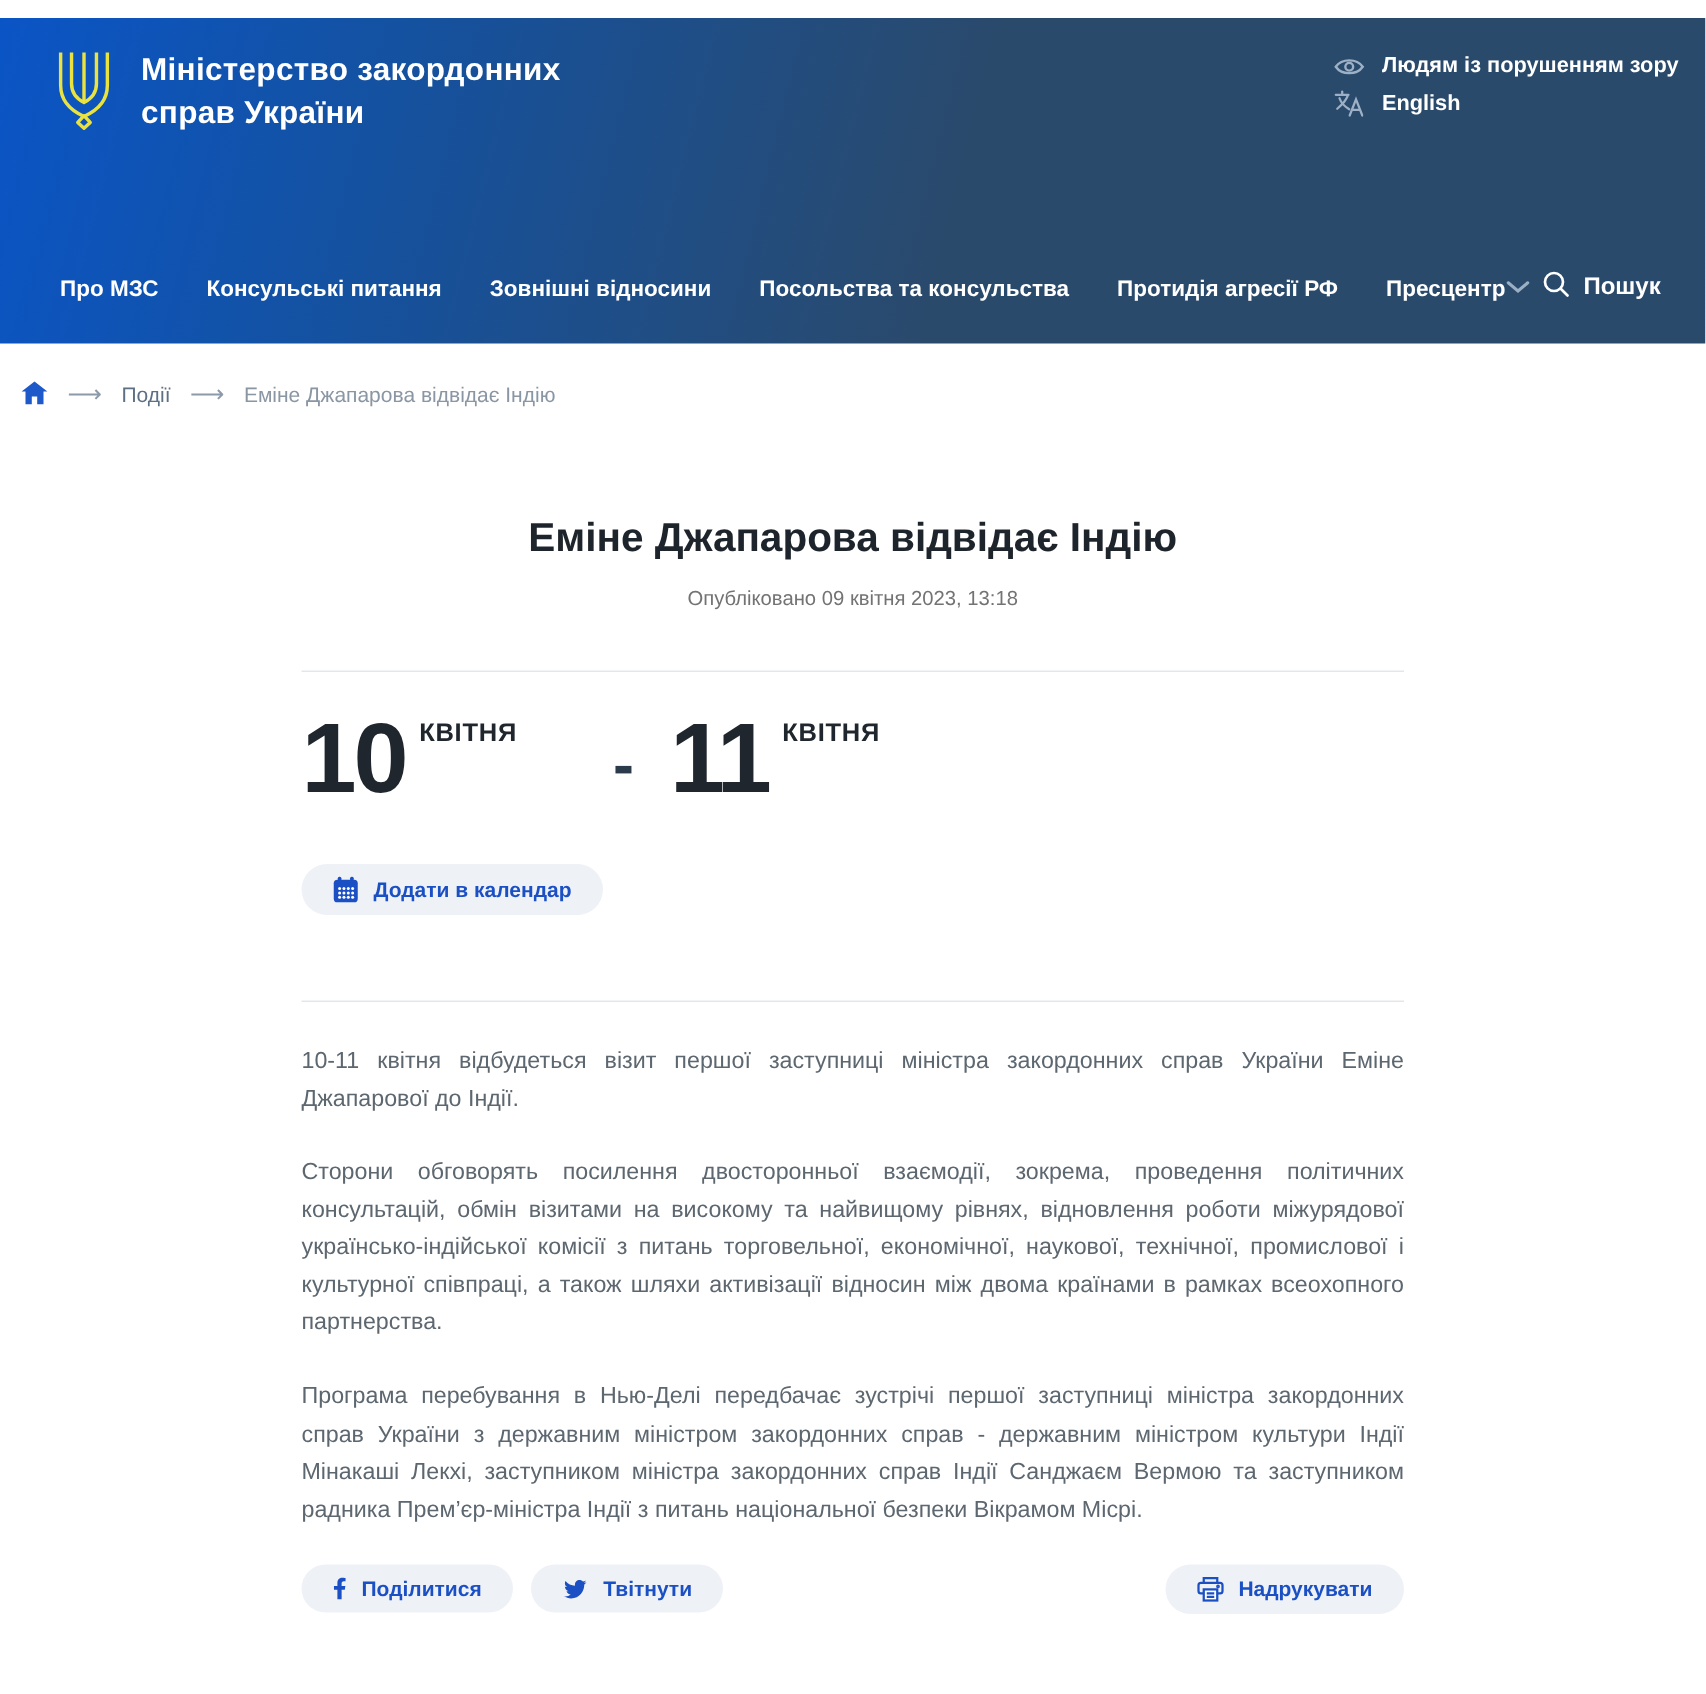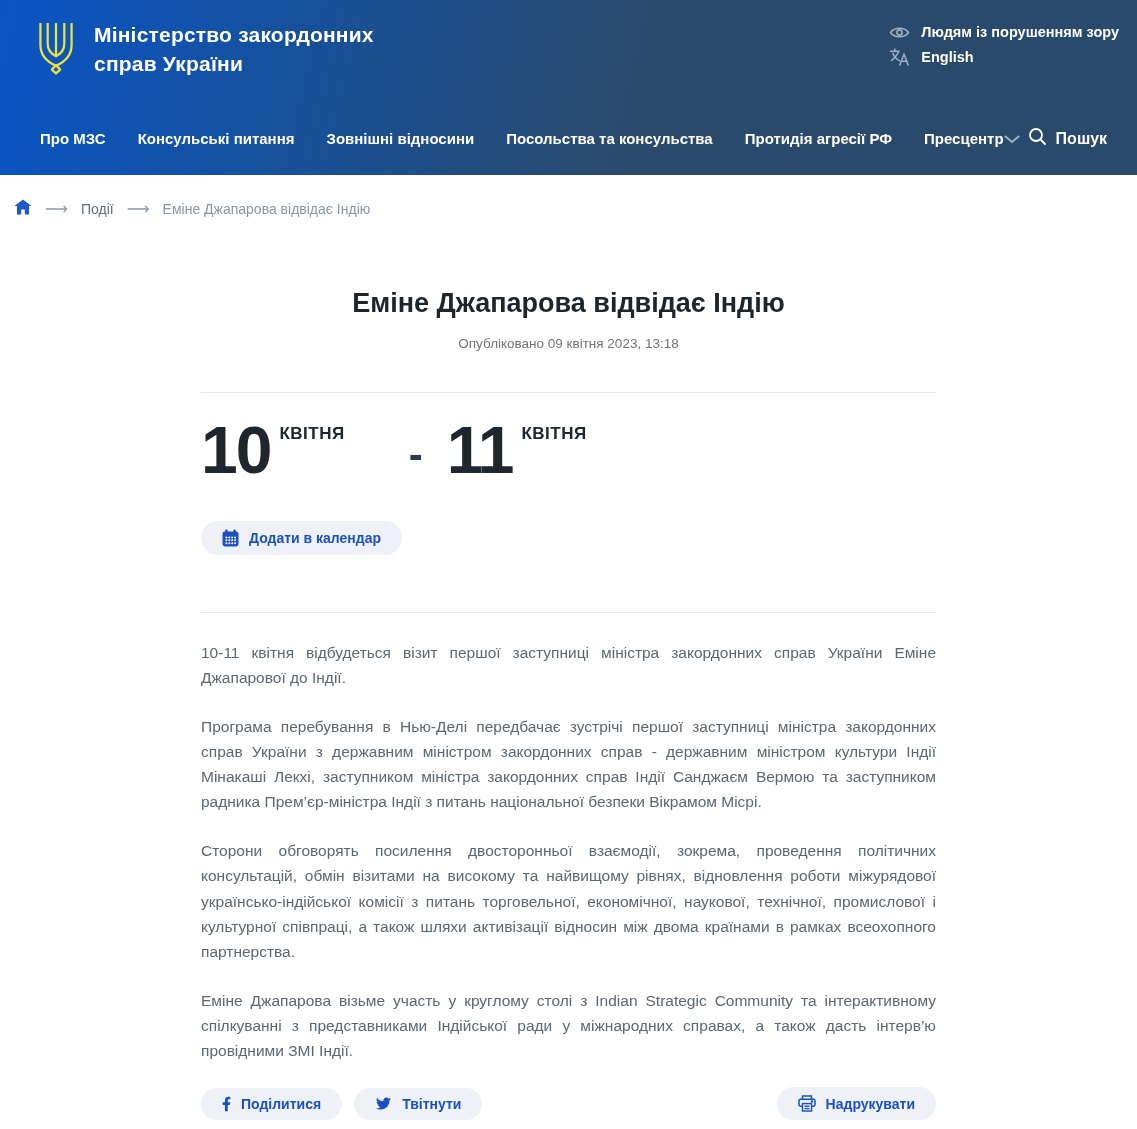--- a/index.html
+++ b/index.html
@@ -1,23 +1,23 @@
 <!DOCTYPE html>
 <html><head>
 <meta charset="utf-8">
 <style>
   * { box-sizing: border-box; margin: 0; padding: 0; }
   html,body { width: 1137px; background:#fff; font-family:"Liberation Sans", sans-serif; }
   body { height: 1129px; overflow: hidden; }
 
   
   .header {
-    height: 175px;
+    height: 217px;
     background: linear-gradient(104deg, #0a55c6 0%, #15519e 24%, #2a4a6c 56%, #2a4a6c 100%);
-    display: flex; flex-direction: column;
+    display: flex; flex-direction: column; margin-top: 12px;
   }
   .header-top { display:flex; justify-content:space-between; padding:21px 18px 0 33px; }
   .brand { display:flex; gap:15px; align-items:flex-start; }
   .brand-title { color:#fff; font-size:21px; font-weight:700; line-height:1.38; letter-spacing:.2px; }
   .top-links { display:flex; flex-direction:column; gap:8px; padding-top:3px; }
   .top-link { display:flex; align-items:center; gap:11px; color:#fff; font-size:14.5px; font-weight:700; cursor:pointer; }
   .top-link .ic { width:22px; display:flex; justify-content:center; }
 
   .nav-row { margin-top:auto; display:flex; align-items:center; padding:0 42px 25px 40px;justify-content:space-between; }
   .nav-items { display:flex; gap:32px; }
@@ -181,23 +181,22 @@
         </svg>
       </span>
       <span>Додати в календар</span>
     </button>
   </div>
 
   <hr class="divider2">
 
   <div class="body-text">
     <p>10-11 квітня відбудеться візит першої заступниці міністра закордонних справ України Еміне Джапарової до Індії.</p>
+    <p>Сторони обговорять посилення двосторонньої взаємодії, зокрема, проведення політичних консультацій, обмін візитами на високому та найвищому рівнях, відновлення роботи міжурядової українсько-індійської комісії з питань торговельної, економічної, наукової, технічної, промислової і культурної співпраці, а також шляхи активізації відносин між двома країнами в рамках всеохопного партнерства.</p>
     <p>Програма перебування в Нью-Делі передбачає зустрічі першої заступниці міністра закордонних справ України з державним міністром закордонних справ - державним міністром культури Індії Мінакаші Лекхі, заступником міністра закордонних справ Індії Санджаєм Вермою та заступником радника Прем’єр-міністра Індії з питань національної безпеки Вікрамом Місрі.</p>
-    <p>Сторони обговорять посилення двосторонньої взаємодії, зокрема, проведення політичних консультацій, обмін візитами на високому та найвищому рівнях, відновлення роботи міжурядової українсько-індійської комісії з питань торговельної, економічної, наукової, технічної, промислової і культурної співпраці, а також шляхи активізації відносин між двома країнами в рамках всеохопного партнерства.</p>
-    <p>Еміне Джапарова візьме участь у круглому столі з Indian Strategic Community та інтерактивному спілкуванні з представниками Індійської ради у міжнародних справах, а також дасть інтерв’ю провідними ЗМІ Індії.</p>
   </div>
 
   <div class="actions-row">
     <button class="pill">
       <span style="display:flex;">
         <svg width="9" height="16" viewBox="0 0 320 512" fill="#1b50c4">
           <path d="M279.14 288l14.22-92.66h-88.91v-60.13c0-25.35 12.42-50.06 52.24-50.06h40.42V6.26S260.43 0 225.36 0c-73.22 0-121.08 44.38-121.08 124.72v70.62H22.89V288h81.39v224h100.17V288z"></path>
         </svg>
       </span>
       <span>Поділитися</span>

